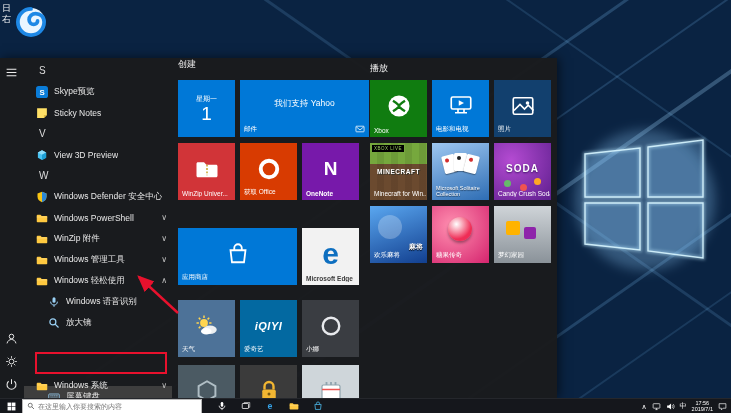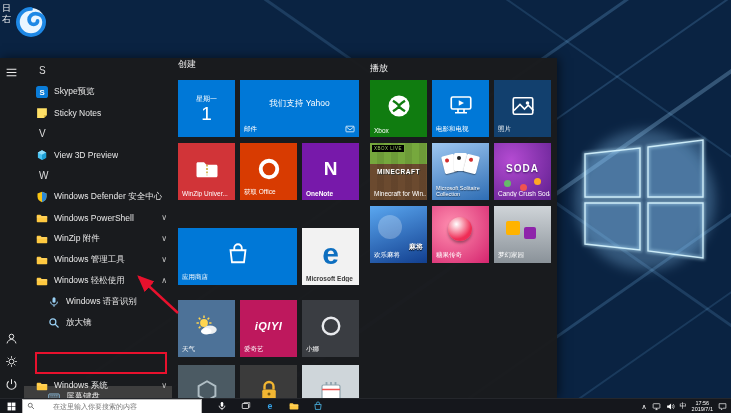--- a/index.html
+++ b/index.html
@@ -100,21 +100,21 @@
   
   .arrow-overlay{position:absolute;left:0;top:0;z-index:55;pointer-events:none;}
   .anno-box{position:absolute;left:35px;top:352px;width:132px;height:22px;z-index:55;
     border:2px solid #e8112d;box-sizing:border-box;pointer-events:none;}
 
   
   .taskbar{position:absolute;left:0;bottom:0;width:731px;height:15px;z-index:60;display:flex;align-items:center;
     background:#15171c;border-top:1px solid rgba(255,255,255,.07);box-sizing:border-box;}
   .tb-start{width:22px;height:15px;display:flex;align-items:center;justify-content:center;}
   .tb-start svg{width:9px;height:9px;display:block;}
-  .tb-search{width:180px;height:15px;background:#fff;display:flex;align-items:center;gap:18px;
+  .tb-search{width:180px;height:15px;background:#fff;display:flex;align-items:center;gap:3px;
     padding:0 4px;box-sizing:border-box;border:1px solid #b9b9b9;}
   .tb-search-ic svg{width:8px;height:8px;display:block;}
   .tb-search input{flex:1;border:none;outline:none;background:transparent;font-size:7px;color:#333;
     font-family:inherit;padding:0;min-width:0;}
   .tb-icons{display:flex;margin-left:8px;}
   .tb-ic{width:24px;height:15px;display:flex;align-items:center;justify-content:center;}
   .tb-ic svg{width:10px;height:10px;display:block;}
   .tray{margin-left:auto;display:flex;align-items:center;gap:5px;padding-right:4px;color:#fff;}
   .tray-chev{font-size:7px;line-height:7px;}
   .tray-ic svg{width:9px;height:9px;display:block;}
@@ -332,21 +332,21 @@
 
     <div class="tiles" id="tiles">
       <span class="group-title" style="left:178px;top:0">创建</span>
       <span class="group-title" style="left:370px;top:4px">播放</span>
     <div class="tile tile-calendar tile-id-calendar" style="left: 178px; top: 22px; width: 57px; background: rgb(0, 120, 215);">
           <div class="cal">
             <span class="cal-day">星期一</span>
             <span class="cal-num">1</span>
           </div>
         </div>
-        <div class="tile tile-mail tile-id-mail" style="left: 240px; top: 22px; width: 119px; background: rgb(0, 120, 215);">
+        <div class="tile tile-mail tile-id-mail" style="left: 240px; top: 22px; width: 129px; background: rgb(0, 120, 215);">
           <div class="mail-text">我们支持 Yahoo</div>
           <span class="tile-br-ic">
             <svg viewBox="0 0 16 16" fill="none" stroke="#fff" stroke-width="1.2">
               <rect x="1.5" y="3.5" width="13" height="9" rx="1"></rect>
               <path d="M2 4.5l6 5 6-5"></path>
             </svg>
           </span>
           <span class="tile-label">邮件</span>
         </div>
         <div class="tile tile-icon tile-id-winzip" style="left: 178px; top: 85px; width: 57px; background: rgb(209, 52, 56);">
@@ -389,21 +389,21 @@
               <circle cx="6" cy="6" r="2.6" fill="#ffd54f"></circle>
               <g stroke="#ffd54f" stroke-width="1">
                 <path d="M6 1v1.6M6 9.4V11M1 6h1.6M9.4 6H11M2.5 2.5l1.1 1.1M8.4 8.4l1.1 1.1M9.5 2.5L8.4 3.6M3.6 8.4L2.5 9.5"></path>
               </g>
               <ellipse cx="10" cy="10.5" rx="4.5" ry="2.8" fill="#eceff1"></ellipse>
               <ellipse cx="7.5" cy="11.5" rx="3.5" ry="2.2" fill="#fff"></ellipse>
             </svg>
           </span>
           <span class="tile-label">天气</span>
         </div>
-        <div class="tile tile-wordmark tile-id-iqiyi" style="left: 240px; top: 242px; width: 57px; background: #be185d;">
+        <div class="tile tile-wordmark tile-id-iqiyi" style="left: 240px; top: 242px; width: 57px; background: #0369a1;">
           <span class="tile-center wordmark">iQIYI</span>
           <span class="tile-label">爱奇艺</span>
         </div>
         <div class="tile tile-icon tile-id-cortana" style="left: 302px; top: 242px; width: 57px; background: rgb(58, 61, 66);">
           <span class="tile-center big">
             <svg viewBox="0 0 16 16">
               <circle cx="8" cy="8" r="5.5" fill="none" stroke="#e8eaed" stroke-width="1.6"></circle>
             </svg>
           </span>
           <span class="tile-label">小娜</span>

